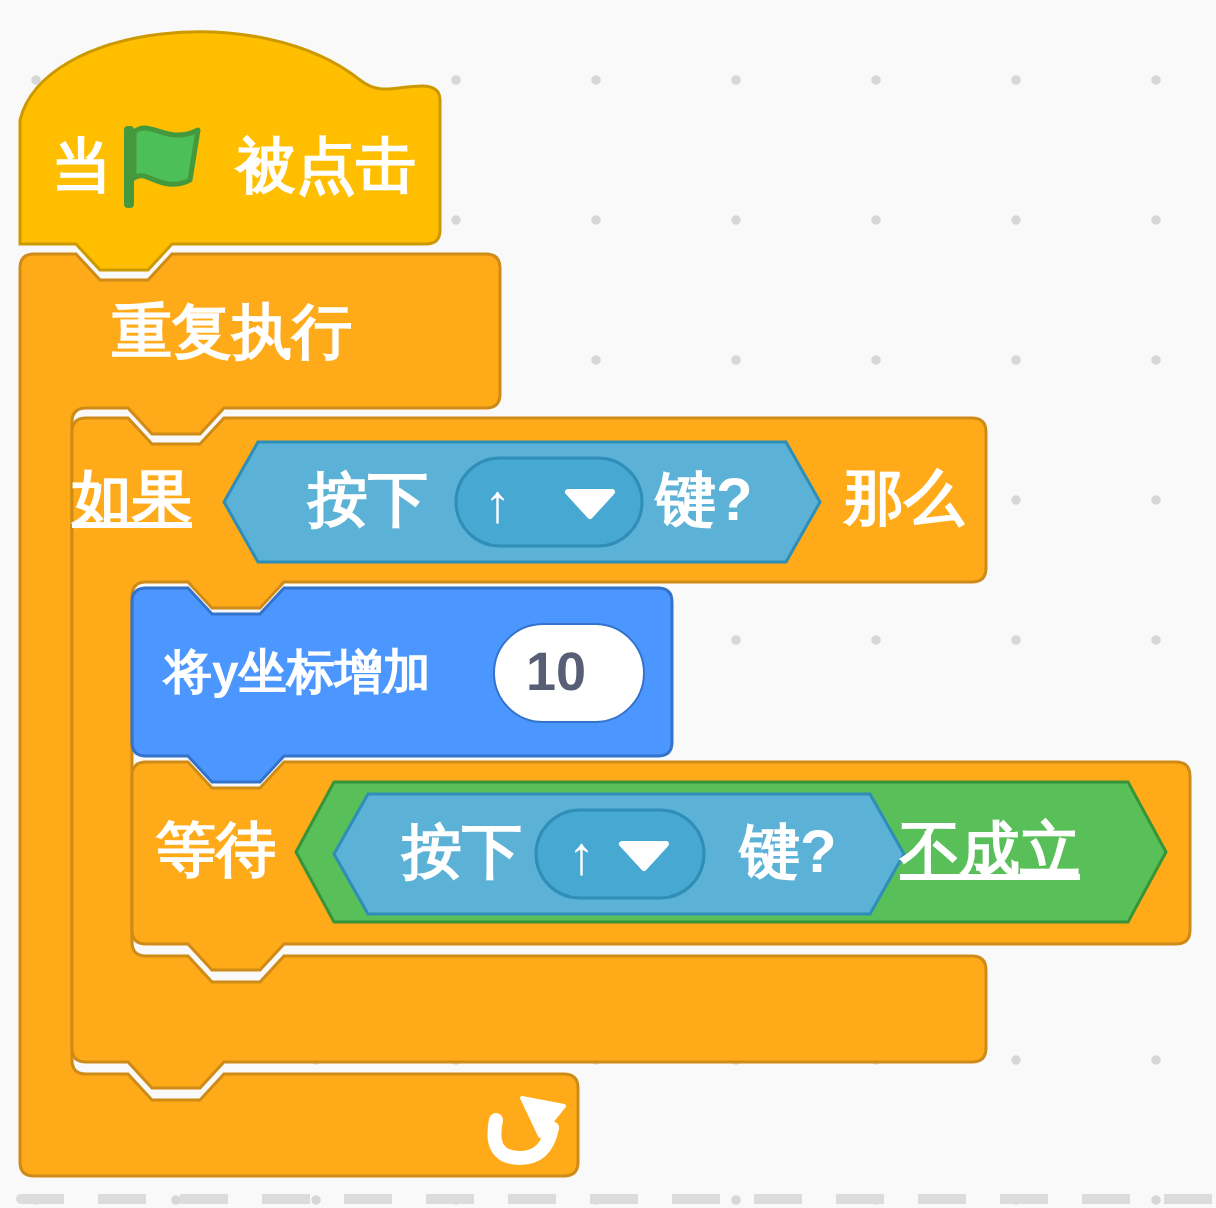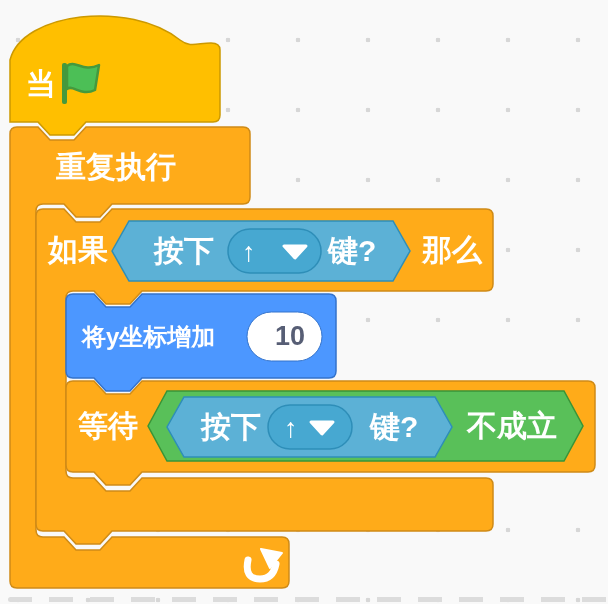--- a/index.html
+++ b/index.html
@@ -21,21 +21,21 @@
     font-weight:600;
     line-height:32px;
     white-space:nowrap;
     pointer-events:none;
   }
   .lbl.small{font-size:24px;}
   .num-lbl{
     position:absolute;
     left:247px;top:320px;width:62px;
     text-align:center;
-    color:#575E75;font-size:27px;font-weight:600;line-height:32px;padding-left:12px;
+    color:#575E75;font-size:27px;font-weight:600;line-height:32px;
   }
   .arrow-lbl{font-size:27px;}
   .bottom-dashes{
     position:absolute;left:8px;top:597px;width:600px;height:5px;
     background:repeating-linear-gradient(90deg,#dcdcdc 0 24px,rgba(0,0,0,0) 24px 41px);
     border-radius:3px;
   }
 </style>
 </head>
 <body>
@@ -70,32 +70,33 @@
     <rect x="268" y="405" width="84" height="44" rx="22" fill="#47A8D1" stroke="#2E8EB8" stroke-width="1.5"></rect>
     <path d="M 311,422 L 333,422 L 322,434 Z" fill="#ffffff" stroke="#ffffff" stroke-width="3" stroke-linejoin="round"></path>
 
     <g>
       <path d="M 248,560 Q 244,579 260,579 Q 273,579 276,564" fill="none" stroke="#ffffff" stroke-width="7" stroke-linecap="round"></path>
       <path d="M 261,549 L 282,553 L 270,568 Z" fill="#ffffff" stroke="#ffffff" stroke-width="2" stroke-linejoin="round"></path>
     </g>
   </svg>
 
   <div class="lbl" style="left:26px;top:68px;">当</div>
+  <div class="lbl" style="left:118px;top:68px;">被点击</div>
 
   <div class="lbl" style="left:20px;top:151px;margin-left:36px;">重复执行</div>
 
-  <div class="lbl" style="left:48px;top:234px;">如果</div>
+  <div class="lbl" style="left:36px;top:234px;text-decoration:underline;">如果</div>
   <div class="lbl" style="left:154px;top:235px;">按下</div>
   <div class="lbl arrow-lbl" style="left:242px;top:236px;">↑</div>
   <div class="lbl" style="left:328px;top:235px;">键?</div>
   <div class="lbl" style="left:422px;top:234px;text-align:center;">那么</div>
 
   <div class="lbl small" style="left:82px;top:321px;">将y坐标增加</div>
   <div class="num-lbl">10</div>
 
   <div class="lbl" style="left:78px;top:410px;">等待</div>
   <div class="lbl" style="left:201px;top:411px;">按下</div>
   <div class="lbl arrow-lbl" style="left:284px;top:412px;">↑</div>
   <div class="lbl" style="left:370px;top:411px;">键?</div>
-  <div class="lbl" style="left:467px;top:410px;">不成立</div>
+  <div class="lbl" style="left:450px;top:410px;text-decoration:underline;">不成立</div>
 
   <div class="bottom-dashes"></div>
 </div>
 
 </body></html>

